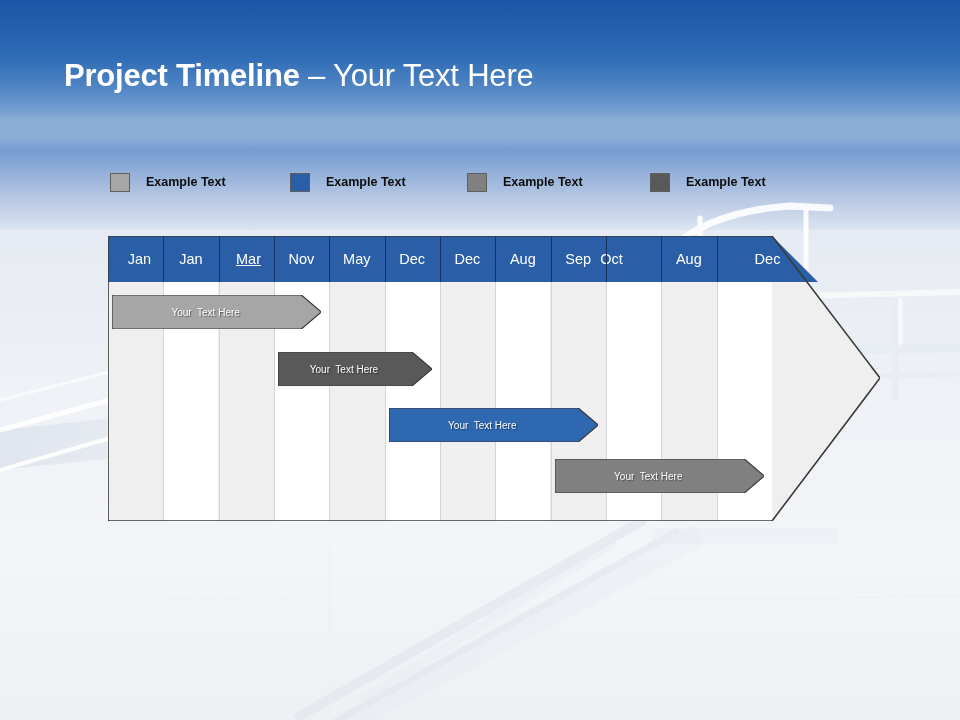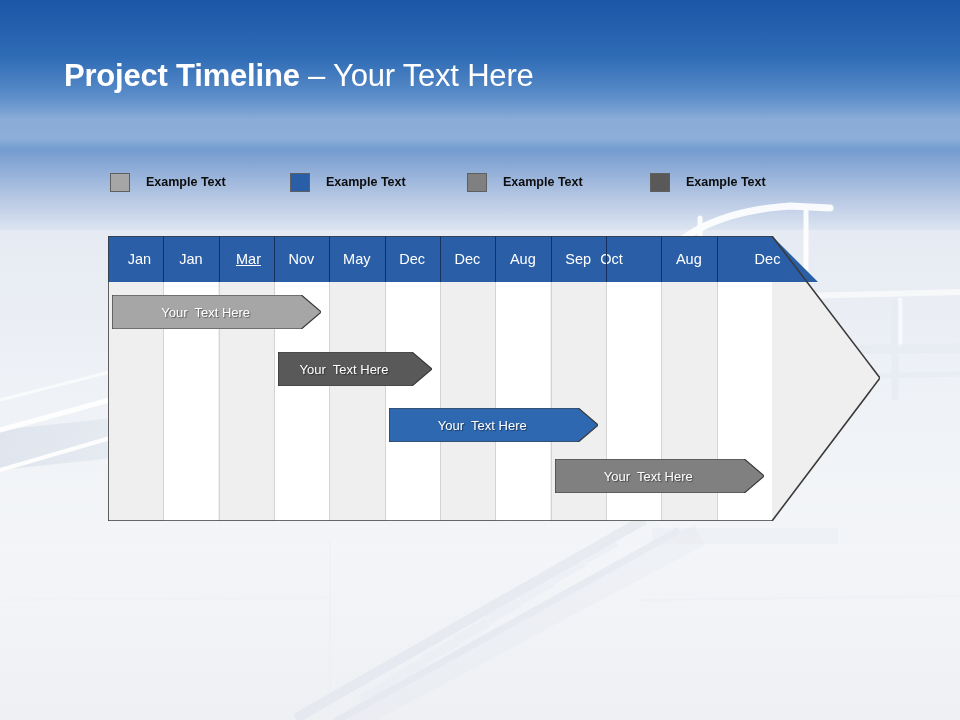--- a/index.html
+++ b/index.html
@@ -100,21 +100,21 @@
   .bar{
     position:absolute;height:34px;
     display:flex;align-items:center;
   }
   .bar-shape{
     position:absolute;left:0;top:0;width:100%;height:100%;
   }
   .bar-label{
     position:relative;z-index:2;width:100%;text-align:center;
     padding-right:22px;box-sizing:border-box;
-    color:#ffffff;font-size:13px;white-space:pre;
+    color:#ffffff;font-size:10px;white-space:pre;
     text-shadow:1px 1px 1px rgba(0,0,0,.45);
   }
 </style>
 </head>
 <body>
 
 <div id="slide">
 
   <div class="bg-photo">
     <div class="bg-sky"></div>

